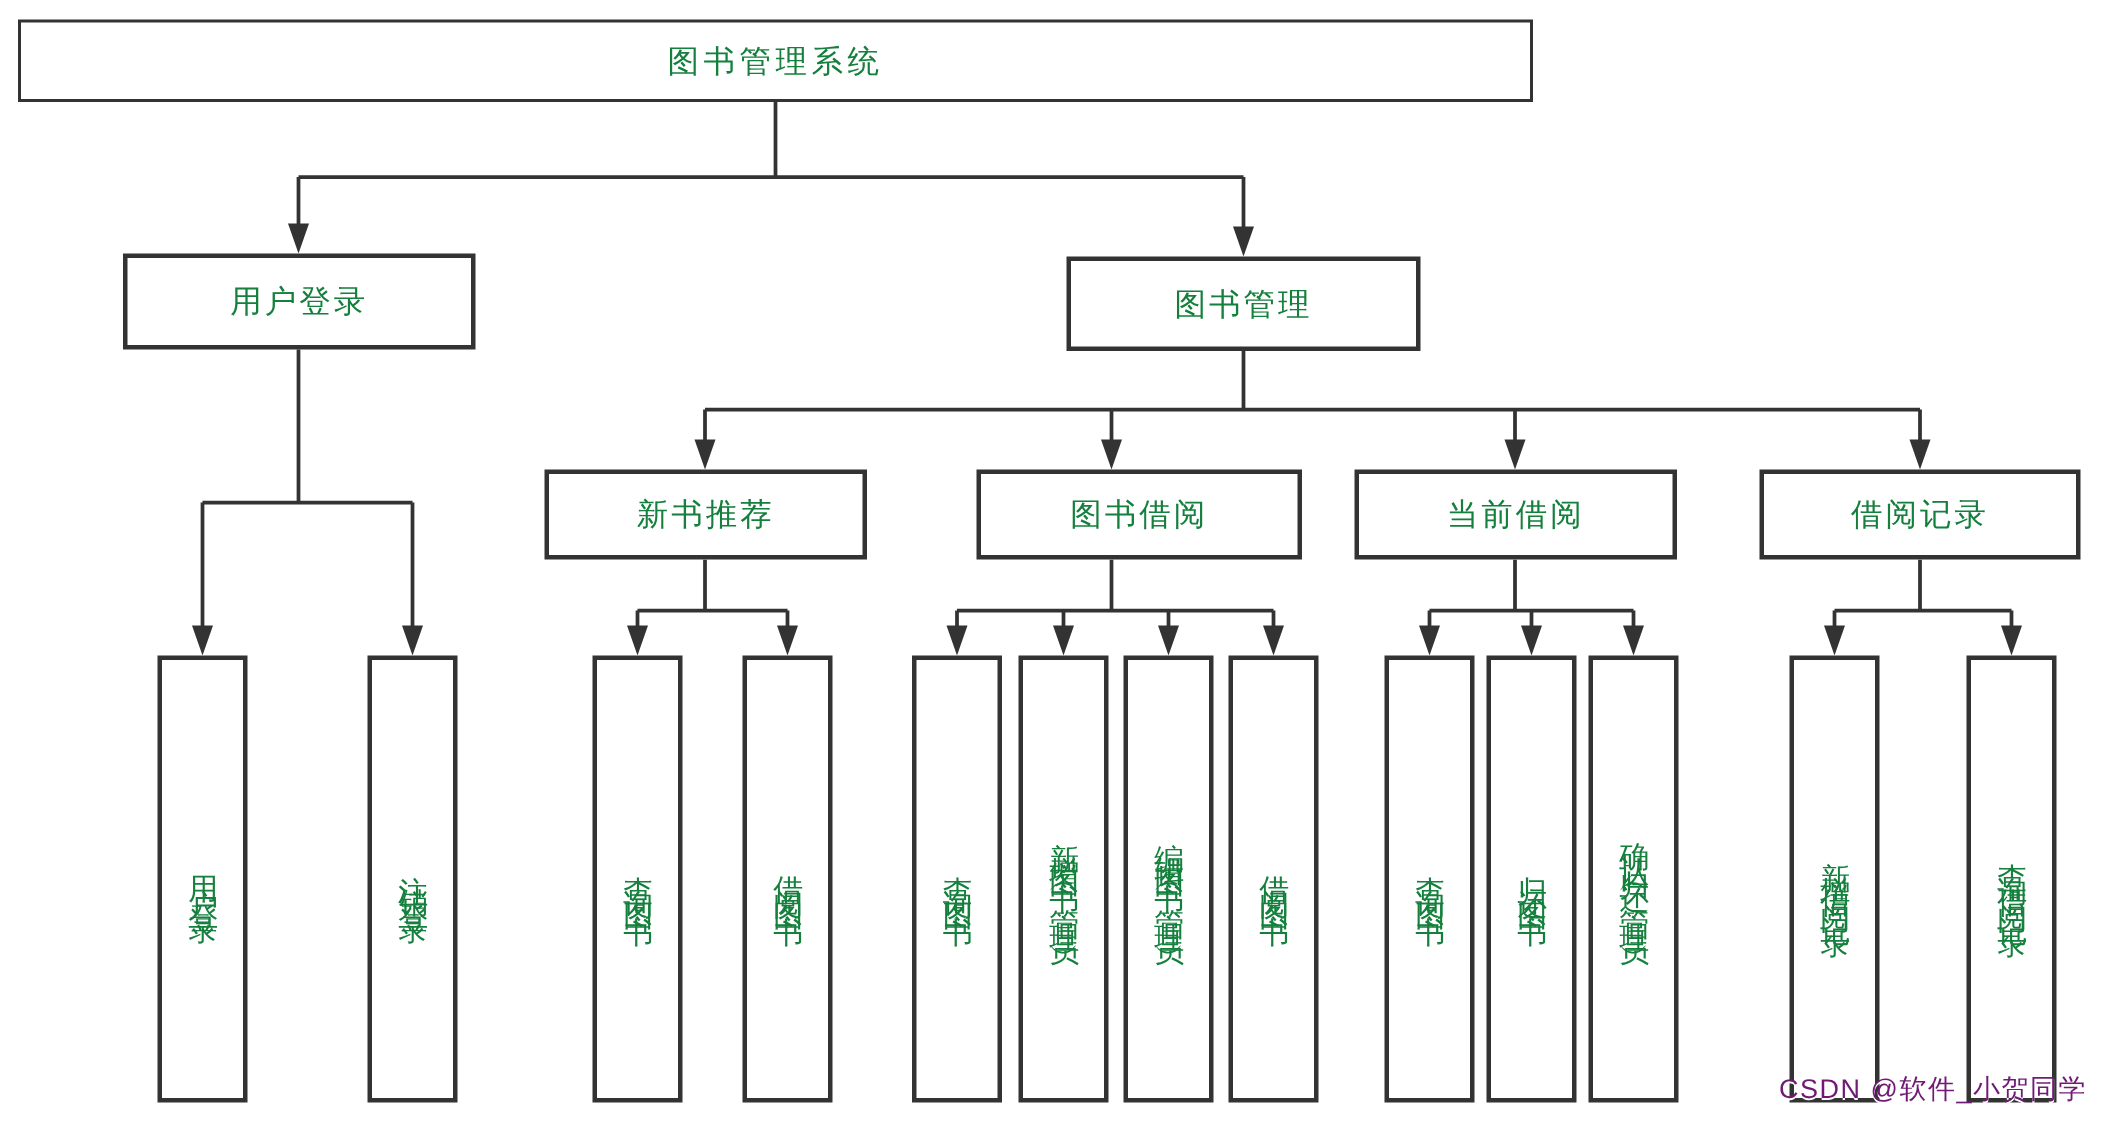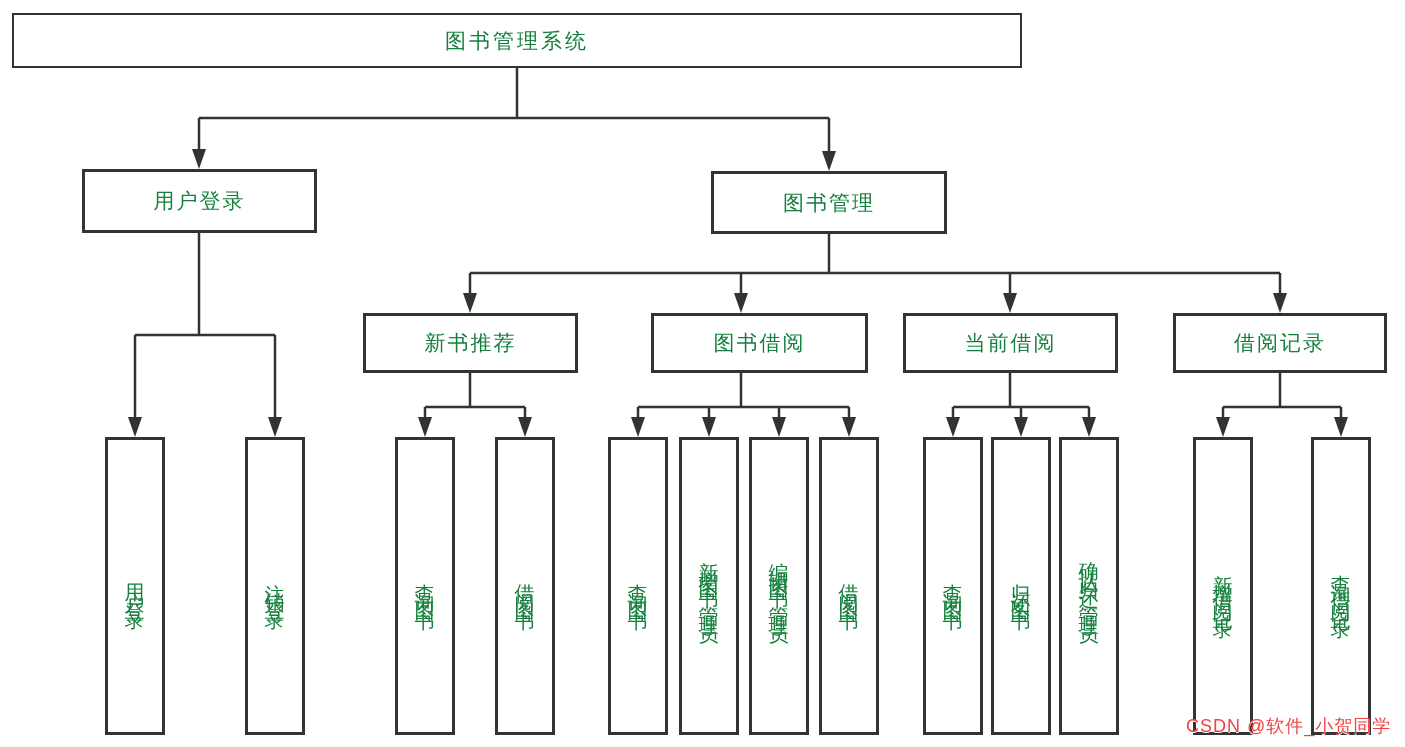--- a/index.html
+++ b/index.html
@@ -48,21 +48,21 @@
     writing-mode: vertical-rl;
     text-orientation: mixed;
     font-size: 20px;
     letter-spacing: 9px;
     line-height: 1;
   }
   .watermark {
     position: absolute;
     left: 1186px; top: 714px;
     font-size: 18px;
-    color: #ef4444;
+    color: #701a75;
     letter-spacing: 1px;
     white-space: nowrap;
     z-index: 5;
     text-shadow: 0 1px 0 #ffffff;
   }
 </style>
 </head>
 <body>
 
 <div class="stage">

